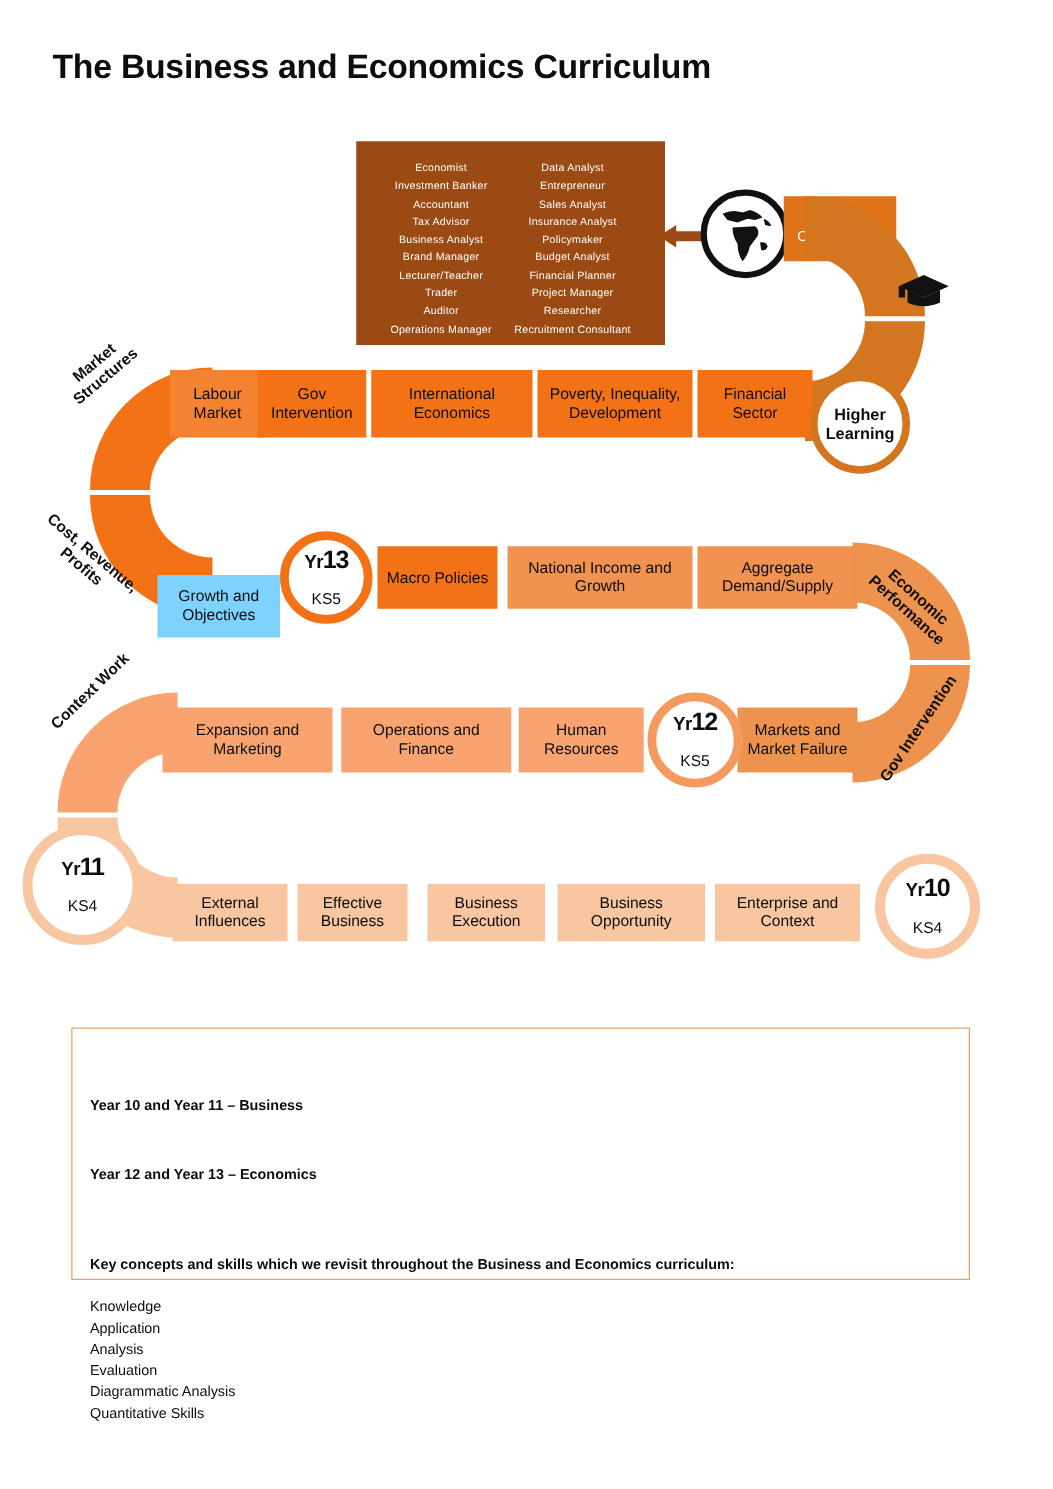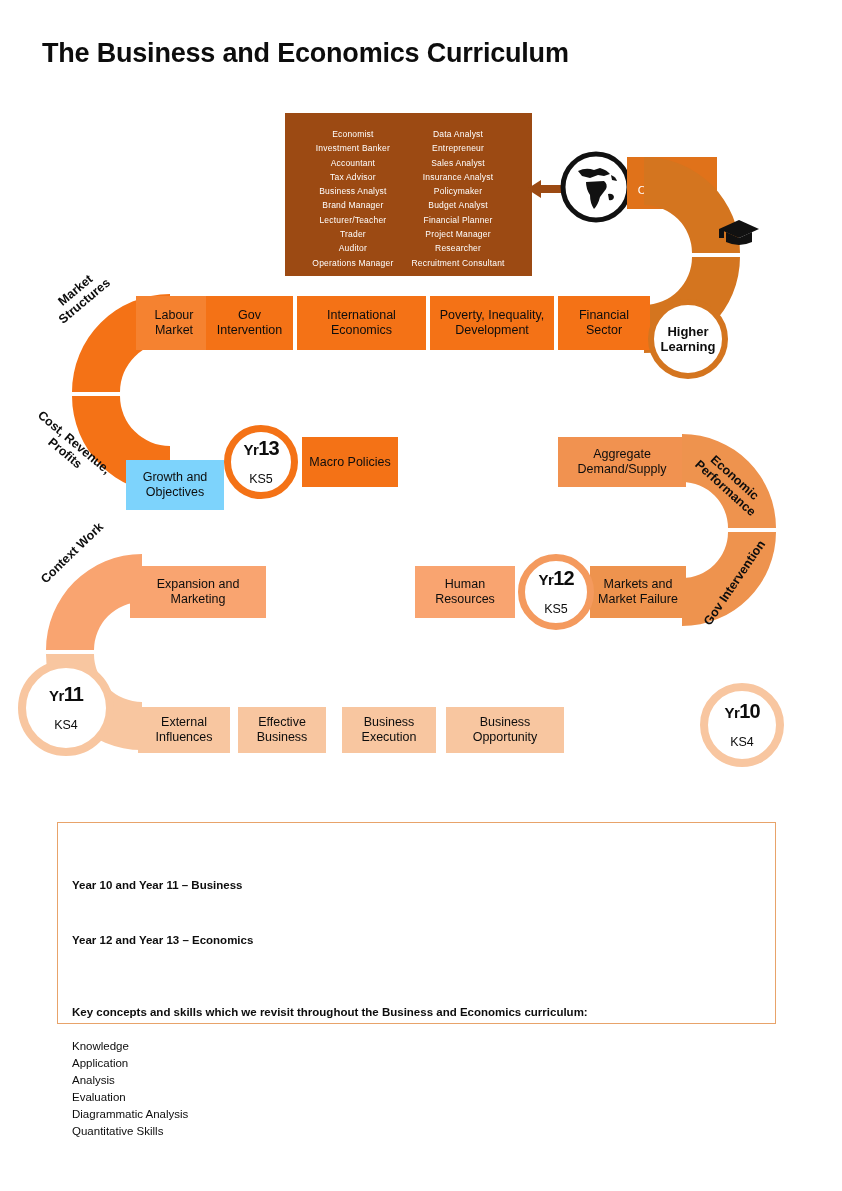--- a/index.html
+++ b/index.html
@@ -332,20 +332,21 @@
   </div>
 
   <div class="node" style="left:136px; top:296px; width:76px; height:54px; background:#F58230;">Labour Market</div>
   <div class="node" style="left:206px; top:296px; width:87px; height:54px; background:#F47216;">Gov Intervention</div>
   <div class="node" style="left:297px; top:296px; width:129px; height:54px; background:#F47216;">International Economics</div>
   <div class="node" style="left:430px; top:296px; width:124px; height:54px; background:#F47216;">Poverty, Inequality, Development</div>
   <div class="node" style="left:558px; top:296px; width:92px; height:54px; background:#F47216;">Financial Sector</div>
 
   <div class="node" style="left:126px; top:460px; width:98px; height:50px; background:#7dd3fc;">Growth and Objectives</div>
   <div class="node" style="left:302px; top:437px; width:96px; height:50px; background:#F47216;">Macro Policies</div>
+  <div class="node" style="left:406px; top:437px; width:148px; height:50px; background:#F19250;">National Income and Growth</div>
   <div class="node" style="left:558px; top:437px; width:128px; height:50px; background:#F19250;">Aggregate Demand/Supply</div>
 
   <div class="year-circle" style="left:224px; top:425px; width:74px; height:74px; border:7px solid #F47216;">
     <div class="yr-line">
       <span class="yr-small">Yr</span>
       <span class="yr-num">13</span>
     </div>
     <div class="ks">KS5</div>
   </div>
 
@@ -353,20 +354,21 @@
     <path d="M 2 2 A 94 94 0 0 1 96 96 L 48 96 A 46 46 0 0 0 2 50 Z" fill="#EE934E"></path>
     <path d="M 96 100 A 94 94 0 0 1 2 194 L 2 146 A 46 46 0 0 0 48 100 Z" fill="#EE934E"></path>
   </svg>
   <div class="uarc-label" style="left:711px; top:447px; transform:rotate(42deg); transform-origin:left top;">
     <div>Economic</div>
     <div>Performance</div>
   </div>
   <div class="uarc-label" style="left:701px; top:620px; transform:rotate(-56deg); transform-origin:left top;">Gov Intervention</div>
 
   <div class="node" style="left:130px; top:566px; width:136px; height:52px; background:#F9A470;">Expansion and Marketing</div>
+  <div class="node" style="left:273px; top:566px; width:136px; height:52px; background:#F9A470;">Operations and Finance</div>
   <div class="node" style="left:415px; top:566px; width:100px; height:52px; background:#F9A470;">Human Resources</div>
   <div class="node" style="left:590px; top:566px; width:96px; height:52px; background:#EE934E;">Markets and Market Failure</div>
 
   <div class="year-circle" style="left:518px; top:554px; width:76px; height:76px; border:7px solid #F49A5E;">
     <div class="yr-line">
       <span class="yr-small">Yr</span>
       <span class="yr-num">12</span>
     </div>
     <div class="ks">KS5</div>
   </div>
@@ -374,20 +376,21 @@
   <svg class="uarc" style="left:22px; top:552px; width:122px; height:200px;" viewBox="0 0 122 200">
     <path d="M 120 2 A 96 96 0 0 0 24 98 L 72 98 A 48 48 0 0 1 120 50 Z" fill="#F9A470"></path>
     <path d="M 24 102 A 96 96 0 0 0 120 198 L 120 150 A 48 48 0 0 1 72 102 Z" fill="#F8C6A0"></path>
   </svg>
   <div class="uarc-label" style="left:38px; top:576px; transform:rotate(-44deg); transform-origin:left top;">Context Work</div>
 
   <div class="node" style="left:138px; top:707px; width:92px; height:46px; background:#F8C6A0;">External Influences</div>
   <div class="node" style="left:238px; top:707px; width:88px; height:46px; background:#F8C6A0;">Effective Business</div>
   <div class="node" style="left:342px; top:707px; width:94px; height:46px; background:#F8C6A0;">Business Execution</div>
   <div class="node" style="left:446px; top:707px; width:118px; height:46px; background:#F8C6A0;">Business Opportunity</div>
+  <div class="node" style="left:572px; top:707px; width:116px; height:46px; background:#F8C6A0;">Enterprise and Context</div>
 
   <div class="year-circle" style="left:18px; top:660px; width:96px; height:96px; border:8px solid #F8C6A0;">
     <div class="yr-line">
       <span class="yr-small">Yr</span>
       <span class="yr-num">11</span>
     </div>
     <div class="ks">KS4</div>
   </div>
 
   <div class="year-circle" style="left:700px; top:683px; width:84px; height:84px; border:8px solid #F8C6A0;">

